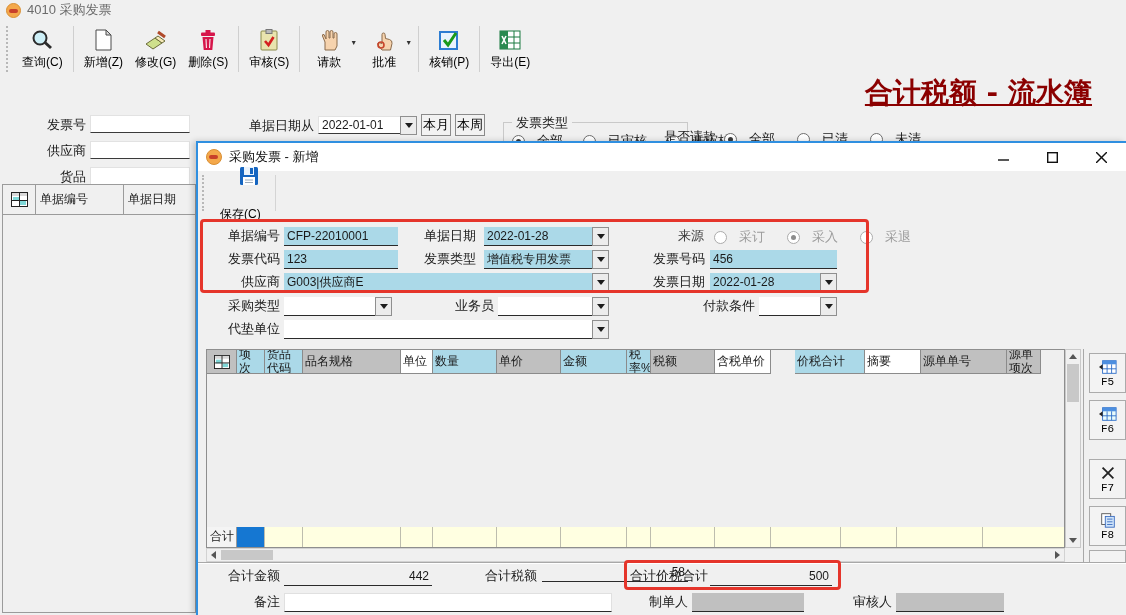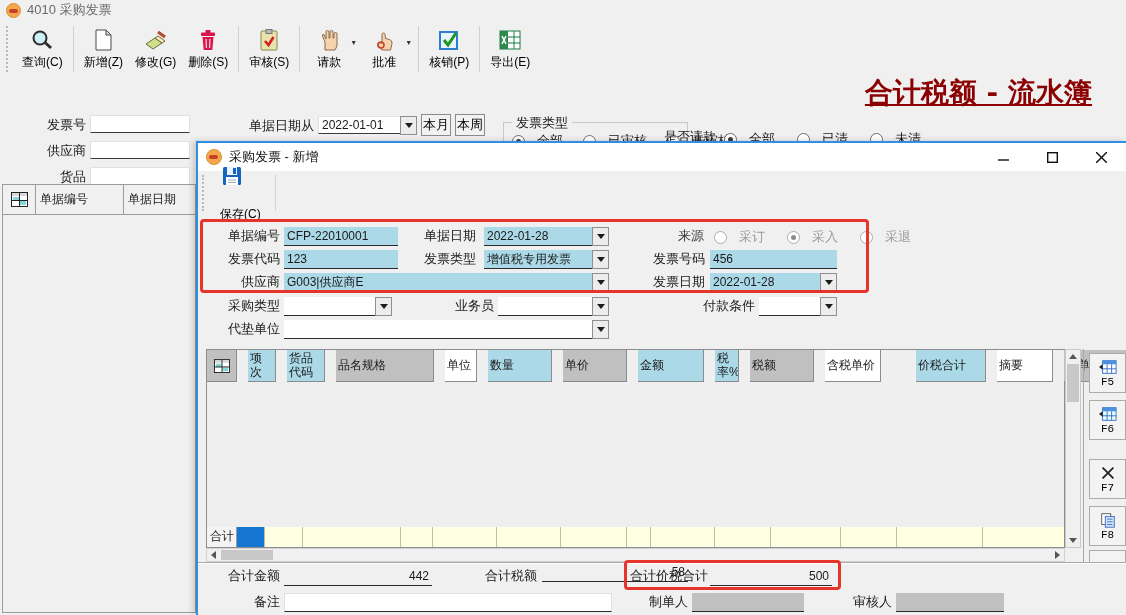--- a/index.html
+++ b/index.html
@@ -42,32 +42,32 @@
   .mw-list { left:2px; top:184px; width:194px; height:429px; border:1px solid #9b9b9b; background:#f0f0f0; }
   .mw-list-header { display:flex; height:30px; border-bottom:1px solid #9b9b9b; }
   .mw-hcell { border-right:1px solid #9b9b9b; font-size:12px; line-height:1.15; padding:2px 4px; display:flex; align-items:center; word-break:break-all; }
 
   
   .dlg { left:196px; top:141px; width:930px; height:474px; background:#f0f0f0; border-left:2px solid #2f8fe0; border-top:2px solid #2f8fe0; box-shadow:-3px 0 6px rgba(0,0,0,.18); }
   .dlg-titlebar { position:absolute; left:0; top:0; width:928px; height:28px; background:#ffffff; display:flex; align-items:center; gap:7px; padding-left:8px; }
   .dlg-title { font-size:13px; color:#111; flex:1; }
   .dlg-tbtn { width:42px; height:28px; display:flex; align-items:center; justify-content:center; }
   .dlg-toolbar { position:absolute; left:0; top:28px; width:928px; height:44px; display:flex; align-items:center; }
-  .save-btn { display:flex; flex-direction:column; align-items:flex-start; gap:18px; padding:2px 8px; font-size:12px; background:transparent; border:none; }
+  .save-btn { display:flex; flex-direction:column; align-items:flex-end; gap:18px; padding:2px 8px; font-size:12px; background:transparent; border:none; }
   .tsep { width:1px; height:36px; background:#d4d4d4; margin:0 6px; }
 
   .blue { background:#abd9e8 !important; }
   .dlabel { position:absolute; height:18px; line-height:18px; text-align:right; font-size:13px; white-space:nowrap; }
   .dinput { position:absolute; height:19px; line-height:18px; font-size:12px; border-bottom:1px solid #2a2a2a; padding:0 3px; background:transparent; white-space:nowrap; overflow:hidden; }
 
   .annotation { position:absolute; border:3px solid #e5352b; border-radius:4px; pointer-events:none; z-index:50; }
 
   
   .grid-main { position:absolute; left:8px; top:206px; width:859px; height:199px; border:1px solid #8e8e8e; background:#efefef; }
-  .ghead { display:flex; height:32px;gap:11px; }
+  .ghead { display:flex; height:24px; }
   .gcell { border-right:1px solid #8b8b8b; border-bottom:1px solid #8b8b8b; font-size:12px; line-height:1.1; padding:1px 2px; display:flex; align-items:center; word-break:break-all; overflow:hidden; flex:0 0 auto; }
   .c-gray { background:#c0c0c0; }
   .c-white { background:#ffffff; }
   .gtotal { position:absolute; left:0; bottom:0; width:857px; height:20px; display:flex;margin-top:24px; }
   .tcell { border-right:1px solid #bdbdae; height:20px; flex:0 0 auto; background:#ffffe1; }
   .tcell.lbl { background:#f4f4f4; font-size:12px; line-height:19px; padding-left:3px; border-right:1px solid #9b9b9b; }
   .tcell.selcell { background:#1577d2; }
   .vscroll { position:absolute; left:867px; top:206px; width:16px; height:199px; background:#f0f0f0; border:1px solid #c9c9c9; }
   .hscroll { position:absolute; left:8px; top:405px; width:859px; height:14px; background:#f0f0f0; border:1px solid #d2d2d2; }
   .sb-btn { position:absolute; background:#f0f0f0; display:flex; align-items:center; justify-content:center; }

